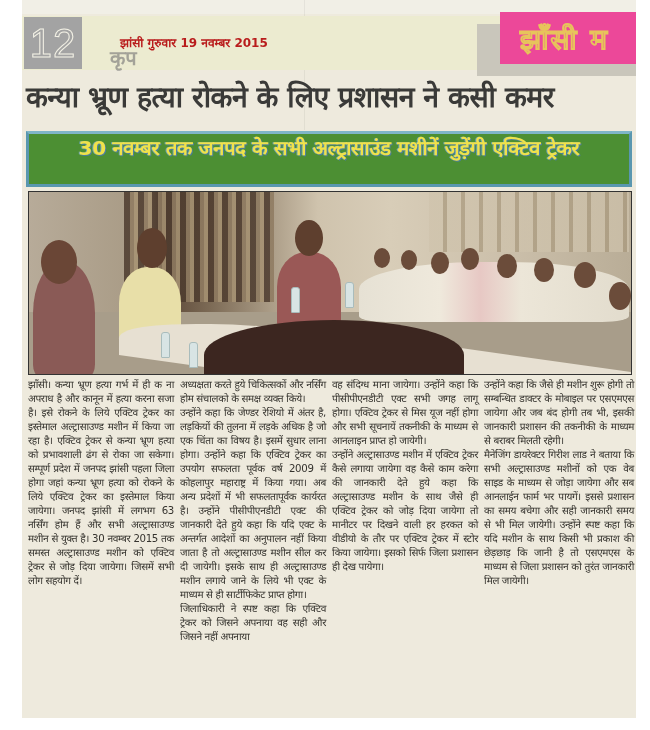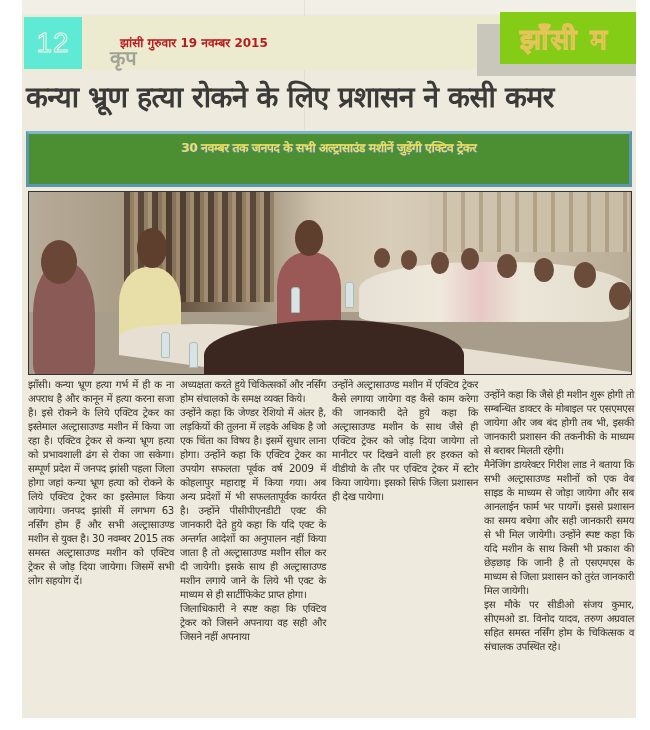--- a/index.html
+++ b/index.html
@@ -12,40 +12,40 @@
     }
     .page-top-strip { position: absolute; left: 0; top: 0; width: 614px; height: 14px; background: #f1efe6; }
 
     
     .header-band {
       position: absolute; left: 0; top: 16px; width: 614px; height: 54px;
       background: #ecebd0;
     }
     .page-number {
       position: absolute; left: 2px; top: 17px; width: 58px; height: 52px;
-      background: #5eead4; color: #f4f2e6;
-      font-family: "Liberation Sans", sans-serif; font-size: 28px; font-weight: 300;
+      background: #a3a3a3; color: #f4f2e6;
+      font-family: "Liberation Sans", sans-serif; font-size: 40px; font-weight: 300;
       display: flex; align-items: center; justify-content: center;
       letter-spacing: 1px;
       -webkit-text-stroke: 1px #f4f2e6; color: transparent;
     }
     .dateline {
       position: absolute; left: 98px; top: 34px; font-size: 12px; font-weight: bold;
       color: #b91c1c; font-family: "DejaVu Sans", sans-serif;
     }
     .ghost-word {
       position: absolute; left: 88px; top: 44px; font-size: 20px; font-weight: bold;
       color: #737373; opacity: .6;
     }
     .section-flag-shadow {
       position: absolute; left: 455px; top: 24px; width: 159px; height: 52px; background: #c9c6bb;
     }
     .section-flag {
       position: absolute; left: 478px; top: 12px; width: 136px; height: 52px;
-      background: #84cc16;
+      background: #ec4899;
       display: flex; align-items: center; padding-left: 20px;
       overflow: hidden;
     }
     .section-flag span {
       font-size: 28px; font-weight: bold; color: transparent;
       -webkit-text-stroke: 1px #e7c45b; white-space: nowrap; letter-spacing: 2px;
     }
 
     
     .headline {
@@ -55,21 +55,21 @@
       white-space: nowrap; transform: scaleX(0.98); transform-origin: left;
     }
 
     
     .subhead {
       position: absolute; left: 4px; top: 131px; width: 606px; height: 56px;
       background: #4c8f33; border: 3px solid #5a97b0; border-top-color: #7fb5c7;
       padding: 2px 6px; text-align: center;
     }
     .subhead p {
-      font-size: 12px; font-weight: bold; color: #f0e24a; line-height: 24px;
+      font-size: 20px; font-weight: bold; color: #f0e24a; line-height: 24px;
       white-space: nowrap; letter-spacing: -0.3px;
       text-shadow: 1px 1px 0 #4c7ea0, -1px 0 0 #6aa3bc;
     }
 
     
     .photo {
       position: absolute; left: 6px; top: 191px; width: 604px; height: 184px;
       border: 1px solid #333; overflow: hidden; background: #a89d8a;
     }
     .photo .wall { position: absolute; left: 0; top: 0; width: 100%; height: 120px;
@@ -89,21 +89,21 @@
     
     .columns {
       position: absolute; left: 6px; top: 378px; width: 606px; height: 340px;
       display: flex; gap: 6px;
     }
     .col {
       width: 146px; font-size: 10.2px; line-height: 14px; color: #35332e;
       text-align: justify; font-family: "DejaVu Sans", sans-serif;
       letter-spacing: -0.35px;
     }
-    .col:nth-child(4) { width: 150px; margin-top: 10px; }
+    .col:nth-child(4) { width: 150px; }
     .col p { margin: 0; }
 
     .fold-line { position: absolute; left: 282px; top: 0; width: 1px; height: 130px; background: rgba(0,0,0,0.05); }
   </style>
 </head>
 <body>
 
 <div class="page">
   <div class="page-top-strip"></div>
   <div class="fold-line"></div>
@@ -155,21 +155,21 @@
   <div class="columns">
     <div class="col">
       <p>झाँसी। कन्या भ्रूण हत्या गर्भ में ही क ना अपराध है और कानून में हत्या करना सजा है। इसे रोकने के लिये एक्टिव ट्रेकर का इस्तेमाल अल्ट्रासाउण्ड मशीन में किया जा रहा है। एक्टिव ट्रेकर से कन्या भ्रूण हत्या को प्रभावशाली ढंग से रोका जा सकेगा। सम्पूर्ण प्रदेश में जनपद झांसी पहला जिला होगा जहां कन्या भ्रूण हत्या को रोकने के लिये एक्टिव ट्रेकर का इस्तेमाल किया जायेगा। जनपद झांसी में लगभग 63 नर्सिंग होम हैं और सभी अल्ट्रासाउण्ड मशीन से युक्त है। 30 नवम्बर 2015 तक समस्त अल्ट्रासाउण्ड मशीन को एक्टिव ट्रेकर से जोड़ दिया जायेगा। जिसमें सभी लोग सहयोग दें।</p>
     </div>
     <div class="col">
       <p>अध्यक्षता करते हुये चिकित्सकों और नर्सिंग होम संचालको के समक्ष व्यक्त किये।</p>
       <p>उन्होंने कहा कि जेण्डर रेशियो में अंतर है, लड़कियों की तुलना में लड़के अधिक है जो एक चिंता का विषय है। इसमें सुधार लाना होगा। उन्होंने कहा कि एक्टिव ट्रेकर का उपयोग सफलता पूर्वक वर्ष 2009 में कोहलापुर महाराष्ट्र में किया गया। अब अन्य प्रदेशों में भी सफलतापूर्वक कार्यरत है। उन्होंने पीसीपीएनडीटी एक्ट की जानकारी देते हुये कहा कि यदि एक्ट के अन्तर्गत आदेशों का अनुपालन नहीं किया जाता है तो अल्ट्रासाउण्ड मशीन सील कर दी जायेगी। इसके साथ ही अल्ट्रासाउण्ड मशीन लगाये जाने के लिये भी एक्ट के माध्यम से ही सार्टीफिकेट प्राप्त होगा।</p>
       <p>जिलाधिकारी ने स्पष्ट कहा कि एक्टिव ट्रेकर को जिसने अपनाया वह सही और जिसने नहीं अपनाया</p>
     </div>
     <div class="col">
+      <p>वह संदिग्ध माना जायेगा। उन्होंने कहा कि पीसीपीएनडीटी एक्ट सभी जगह लागू होगा। एक्टिव ट्रेकर से मिस यूज नहीं होगा और सभी सूचनायें तकनीकी के माध्यम से आनलाइन प्राप्त हो जायेगी।</p>
       <p>उन्होंने अल्ट्रासाउण्ड मशीन में एक्टिव ट्रेकर कैसे लगाया जायेगा वह कैसे काम करेगा की जानकारी देते हुये कहा कि अल्ट्रासाउण्ड मशीन के साथ जैसे ही एक्टिव ट्रेकर को जोड़ दिया जायेगा तो मानीटर पर दिखने वाली हर हरकत को वीडीयो के तौर पर एक्टिव ट्रेकर में स्टोर किया जायेगा। इसको सिर्फ जिला प्रशासन ही देख पायेगा।</p>
     </div>
     <div class="col">
       <p>उन्होंने कहा कि जैसे ही मशीन शुरू होगी तो सम्बन्धित डाक्टर के मोबाइल पर एसएमएस जायेगा और जब बंद होगी तब भी, इसकी जानकारी प्रशासन की तकनीकी के माध्यम से बराबर मिलती रहेगी।</p>
       <p>मैनेजिंग डायरेक्टर गिरीश लाड ने बताया कि सभी अल्ट्रासाउण्ड मशीनों को एक वेब साइड के माध्यम से जोड़ा जायेगा और सब आनलाईन फार्म भर पायगें। इससे प्रशासन का समय बचेगा और सही जानकारी समय से भी मिल जायेगी। उन्होंने स्पष्ट कहा कि यदि मशीन के साथ किसी भी प्रकाश की छेड़छाड़ कि जानी है तो एसएमएस के माध्यम से जिला प्रशासन को तुरंत जानकारी मिल जायेगी।</p>
-      <p>इस मौके पर सीडीओ संजय कुमार, सीएमओ डा. विनोद यादव, तरुण अग्रवाल सहित समस्त नर्सिंग होम के चिकित्सक व संचालक उपस्थित रहे।</p>
     </div>
   </div>
 </div>
 
 </body></html>

